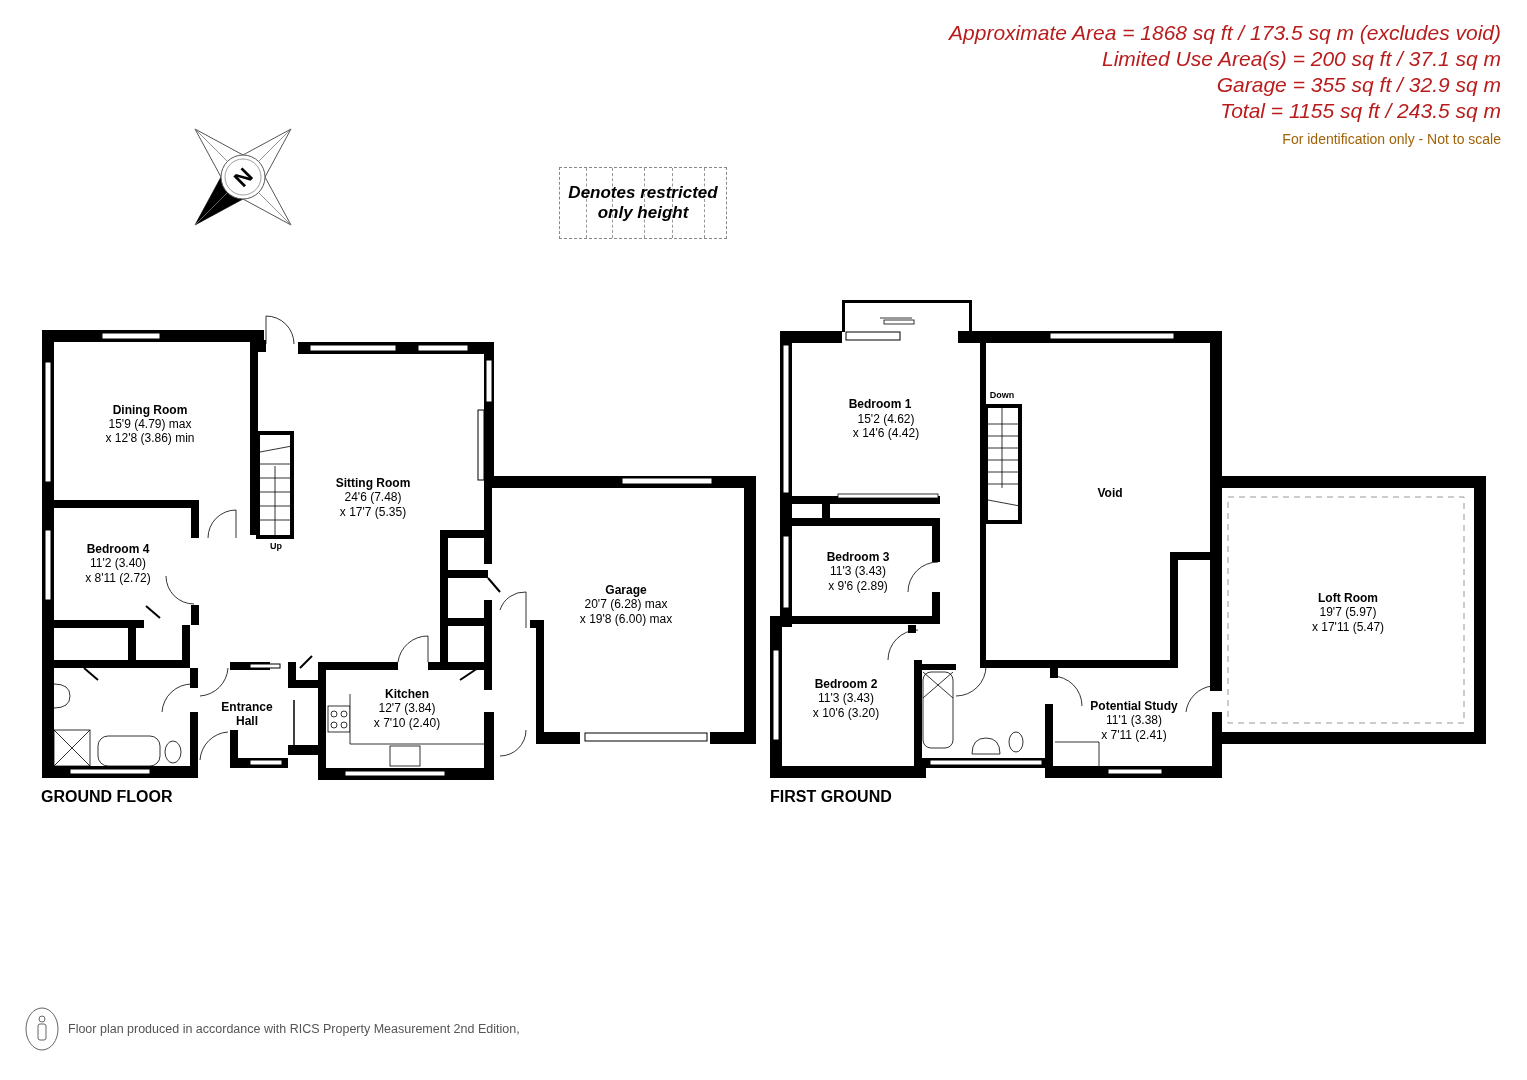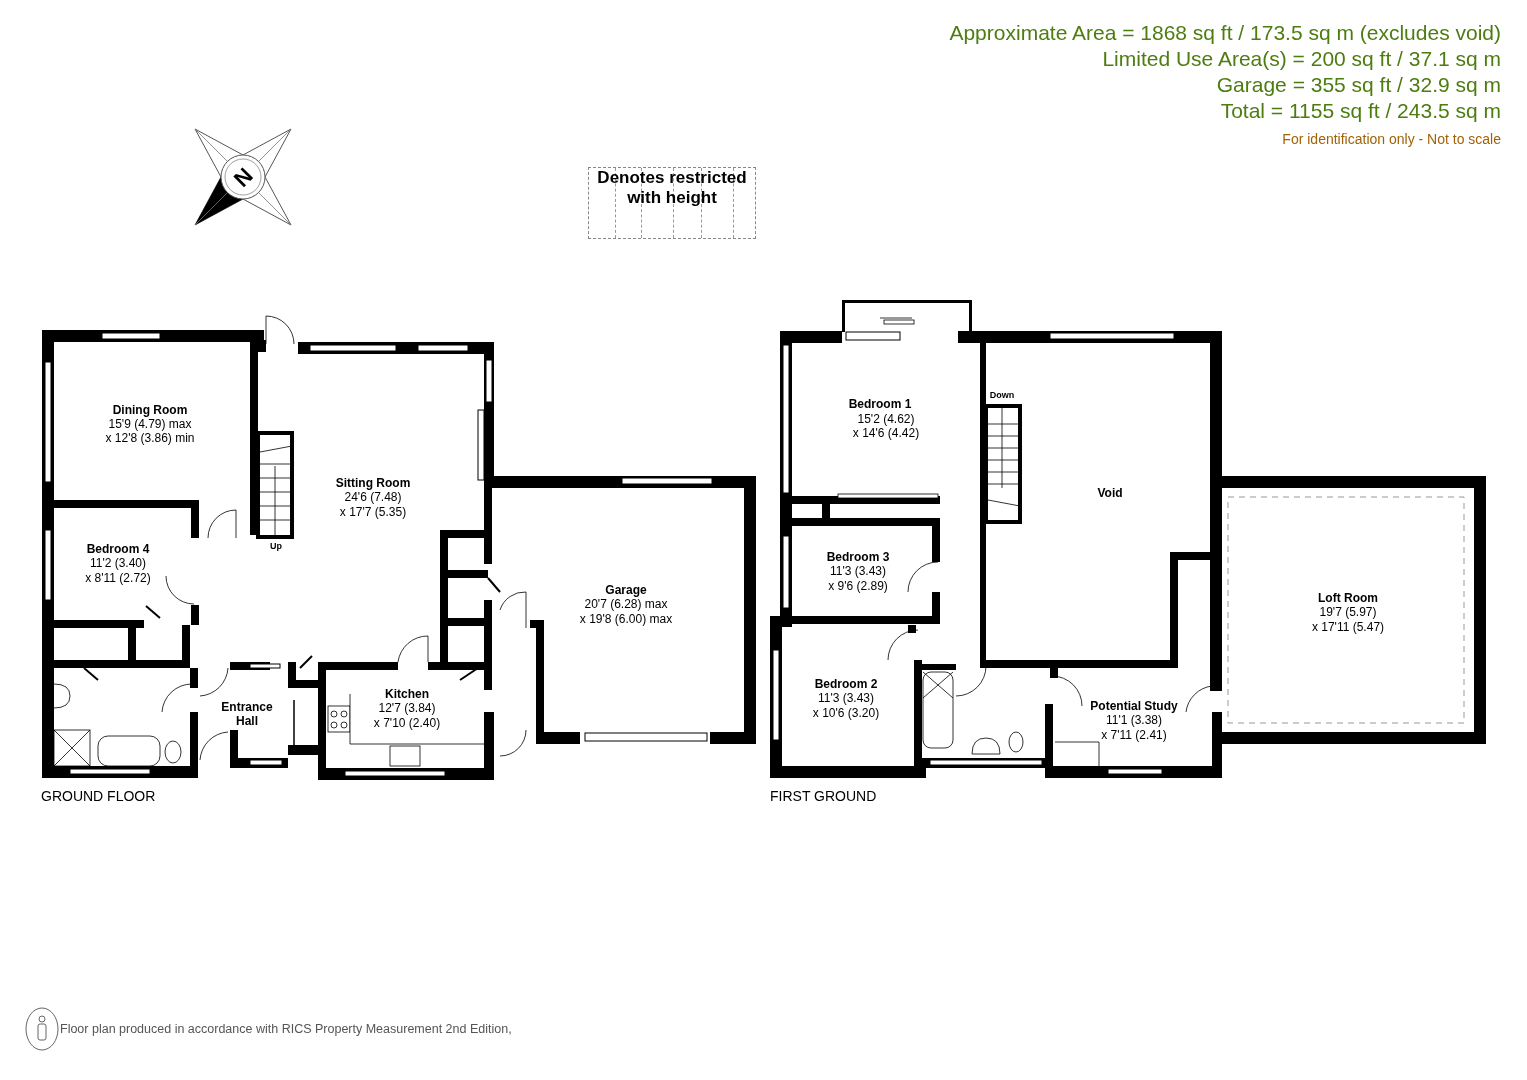--- a/index.html
+++ b/index.html
@@ -1,30 +1,30 @@
 <!DOCTYPE html>
 <html><head>
 <meta charset="utf-8">
 <style>
   html, body { margin: 0; padding: 0; background: #ffffff; }
   body { width: 1527px; height: 1080px; position: relative; overflow: hidden; font-family: "Liberation Sans", sans-serif; color: #000; }
   .area-summary { position: absolute; right: 26px; top: 20px; text-align: right; }
-  .area-line { font-size: 21px; line-height: 26px; color: #4d7c0f; }
+  .area-line { font-size: 21px; line-height: 26px; color: #b91c1c; font-style: italic; }
   .area-note { font-size: 14px; line-height: 18px; margin-top: 6px; color: #a16207; }
-  .legend-box { position: absolute; left: 588px; top: 167px; width: 168px; height: 72px; border: 1px dashed #888; box-sizing: border-box;
-    background-image: repeating-linear-gradient(90deg, transparent 0 26px, transparent 26px); display: flex; justify-content: center; text-align: center; }
+  .legend-box { position: absolute; left: 559px; top: 167px; width: 168px; height: 72px; border: 1px dashed #888; box-sizing: border-box;
+    background-image: repeating-linear-gradient(90deg, transparent 0 26px, transparent 26px); display: flex; align-items: center; justify-content: center; text-align: center; font-style: italic; }
   .legend-box .dash-col { position: absolute; top: 0; bottom: 0; border-left: 1px dashed #999; }
   .legend-text { position: relative; font-weight: bold; font-size: 17px; line-height: 20px; background: transparent; }
   svg.plan { position: absolute; left: 0; top: 0; }
   .room-label { font-family: "Liberation Sans", sans-serif; font-weight: bold; font-size: 12px; text-anchor: middle; }
   .room-dim { font-family: "Liberation Sans", sans-serif; font-size: 12px; text-anchor: middle; }
   .small-label { font-family: "Liberation Sans", sans-serif; font-weight: bold; font-size: 9px; text-anchor: middle; }
-  .floor-label { position: absolute; font-weight: normal; font-size: 14px; }
+  .floor-label { position: absolute; font-weight: bold; font-size: 16px; }
   .footer { position: absolute; left: 24px; top: 1006px; display: flex; align-items: center; }
-  .footer-text { font-size: 12.5px; line-height: 16px; color: #555; margin-left: 0; }
+  .footer-text { font-size: 12.5px; line-height: 16px; color: #555; margin-left: 8px; }
   .footer-copy { margin-left: 10px; }
 </style>
 </head>
 <body>
 
 <div class="area-summary">
   <div class="area-line">Approximate Area = 1868 sq ft / 173.5 sq m (excludes void)</div>
   <div class="area-line">Limited Use Area(s) = 200 sq ft / 37.1 sq m</div>
   <div class="area-line">Garage = 355 sq ft / 32.9 sq m</div>
   <div class="area-line">Total = 1155 sq ft / 243.5 sq m</div>
@@ -32,21 +32,21 @@
 </div>
 
 <div class="legend-box">
   <div class="dash-col" style="left:26px"></div>
   <div class="dash-col" style="left:52px"></div>
   <div class="dash-col" style="left:84px"></div>
   <div class="dash-col" style="left:112px"></div>
   <div class="dash-col" style="left:144px"></div>
   <div class="legend-text">
     <div>Denotes restricted</div>
-    <div>with height</div>
+    <div>only height</div>
   </div>
 </div>
 
 <svg class="plan" width="1527" height="1080" viewBox="0 0 1527 1080" xmlns="http://www.w3.org/2000/svg">
 
   <g transform="translate(243,177)">
     <polygon points="0,-22 -48,-48 -22,0 -48,48 0,22 48,48 22,0 48,-48" fill="#fff" stroke="#555" stroke-width="1"></polygon>
     <polygon points="-22,0 -48,48 0,22 -14,14" fill="#000"></polygon>
     <line x1="-48" y1="-48" x2="48" y2="48" stroke="#777" stroke-width="0.8"></line>
     <line x1="48" y1="-48" x2="-48" y2="48" stroke="#777" stroke-width="0.8"></line>

